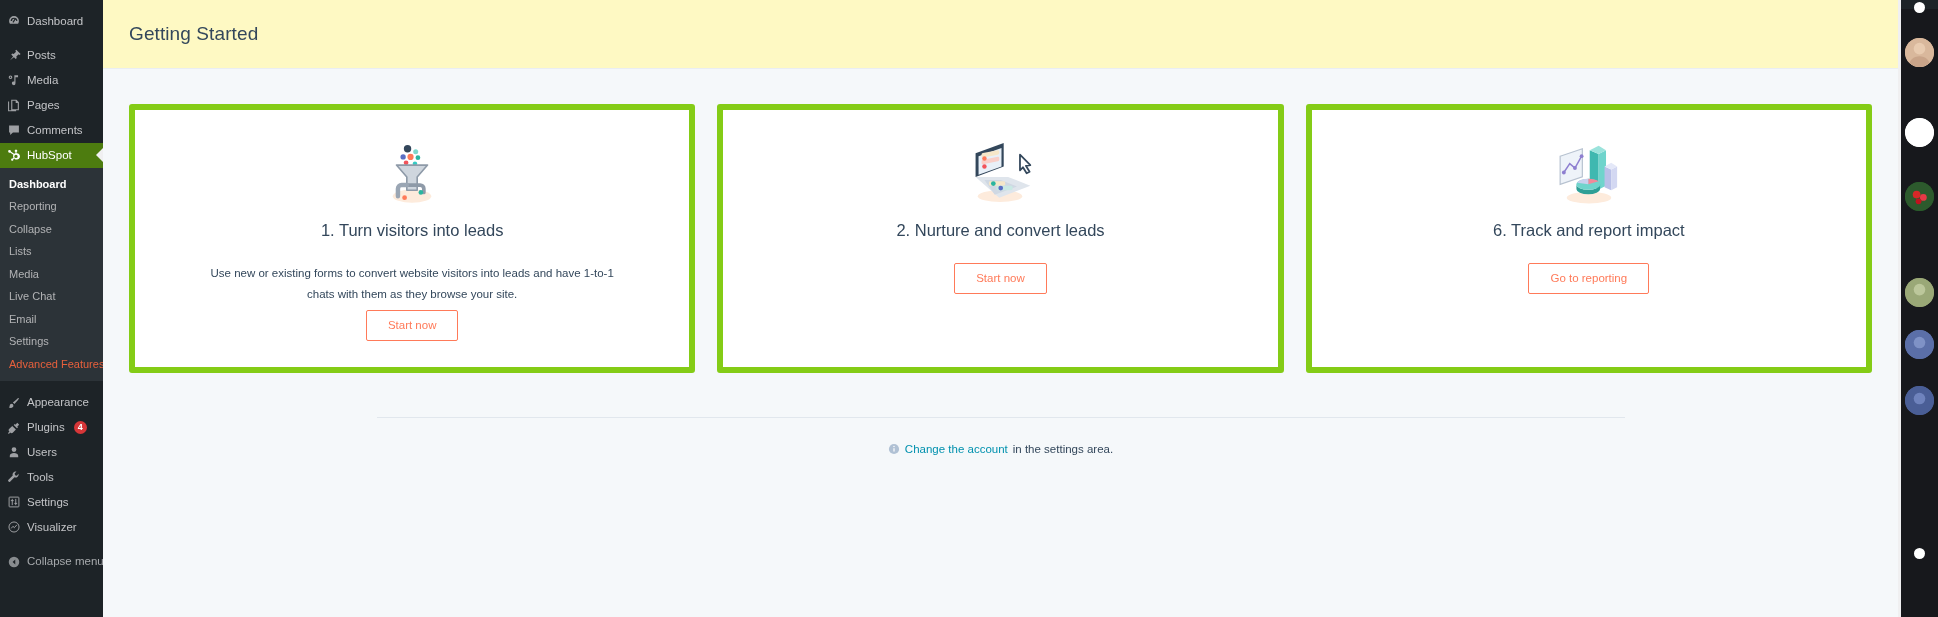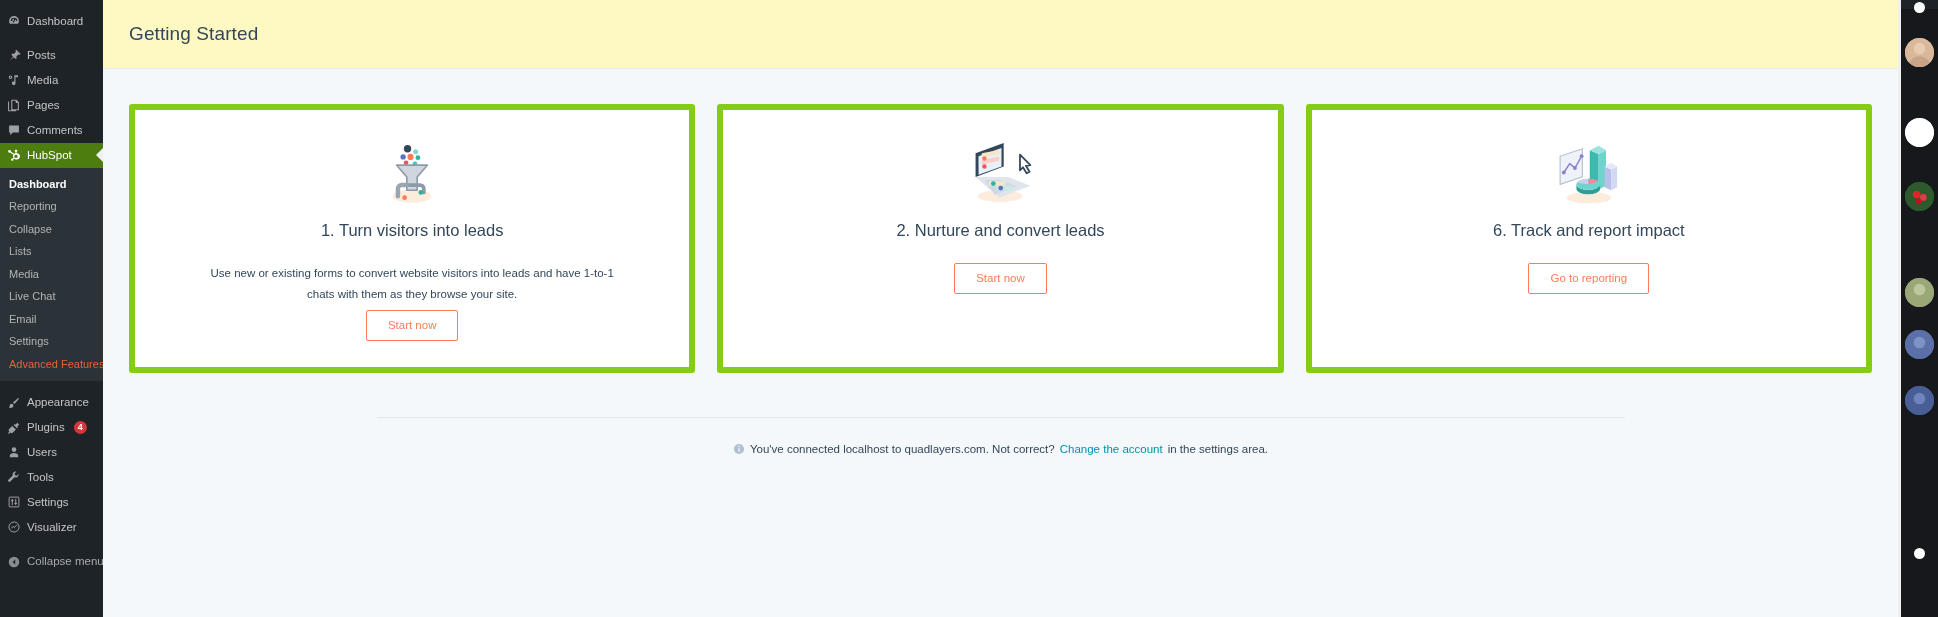--- a/index.html
+++ b/index.html
@@ -500,21 +500,20 @@
 
       <div class="gs-footer">
         <div class="gs-footer-text">
           <span class="info-icon">
             <svg width="12" height="12" viewBox="0 0 20 20">
                 <circle cx="10" cy="10" r="8.5" fill="#b0c1d4"></circle>
                 <rect x="9" y="8.5" width="2" height="6" rx="1" fill="#fff"></rect>
                 <circle cx="10" cy="5.9" r="1.2" fill="#fff"></circle>
               </svg>
           </span>
-          <span>You've connected localhost to quadlayers.com. Not correct?</span>
           <a class="gs-link" href="#">Change the account</a>
           <span>in the settings area.</span>
         </div>
       </div>
 
     </div>
   </div>
 
   <div class="right-strip">
     <div class="rs-top"></div>

